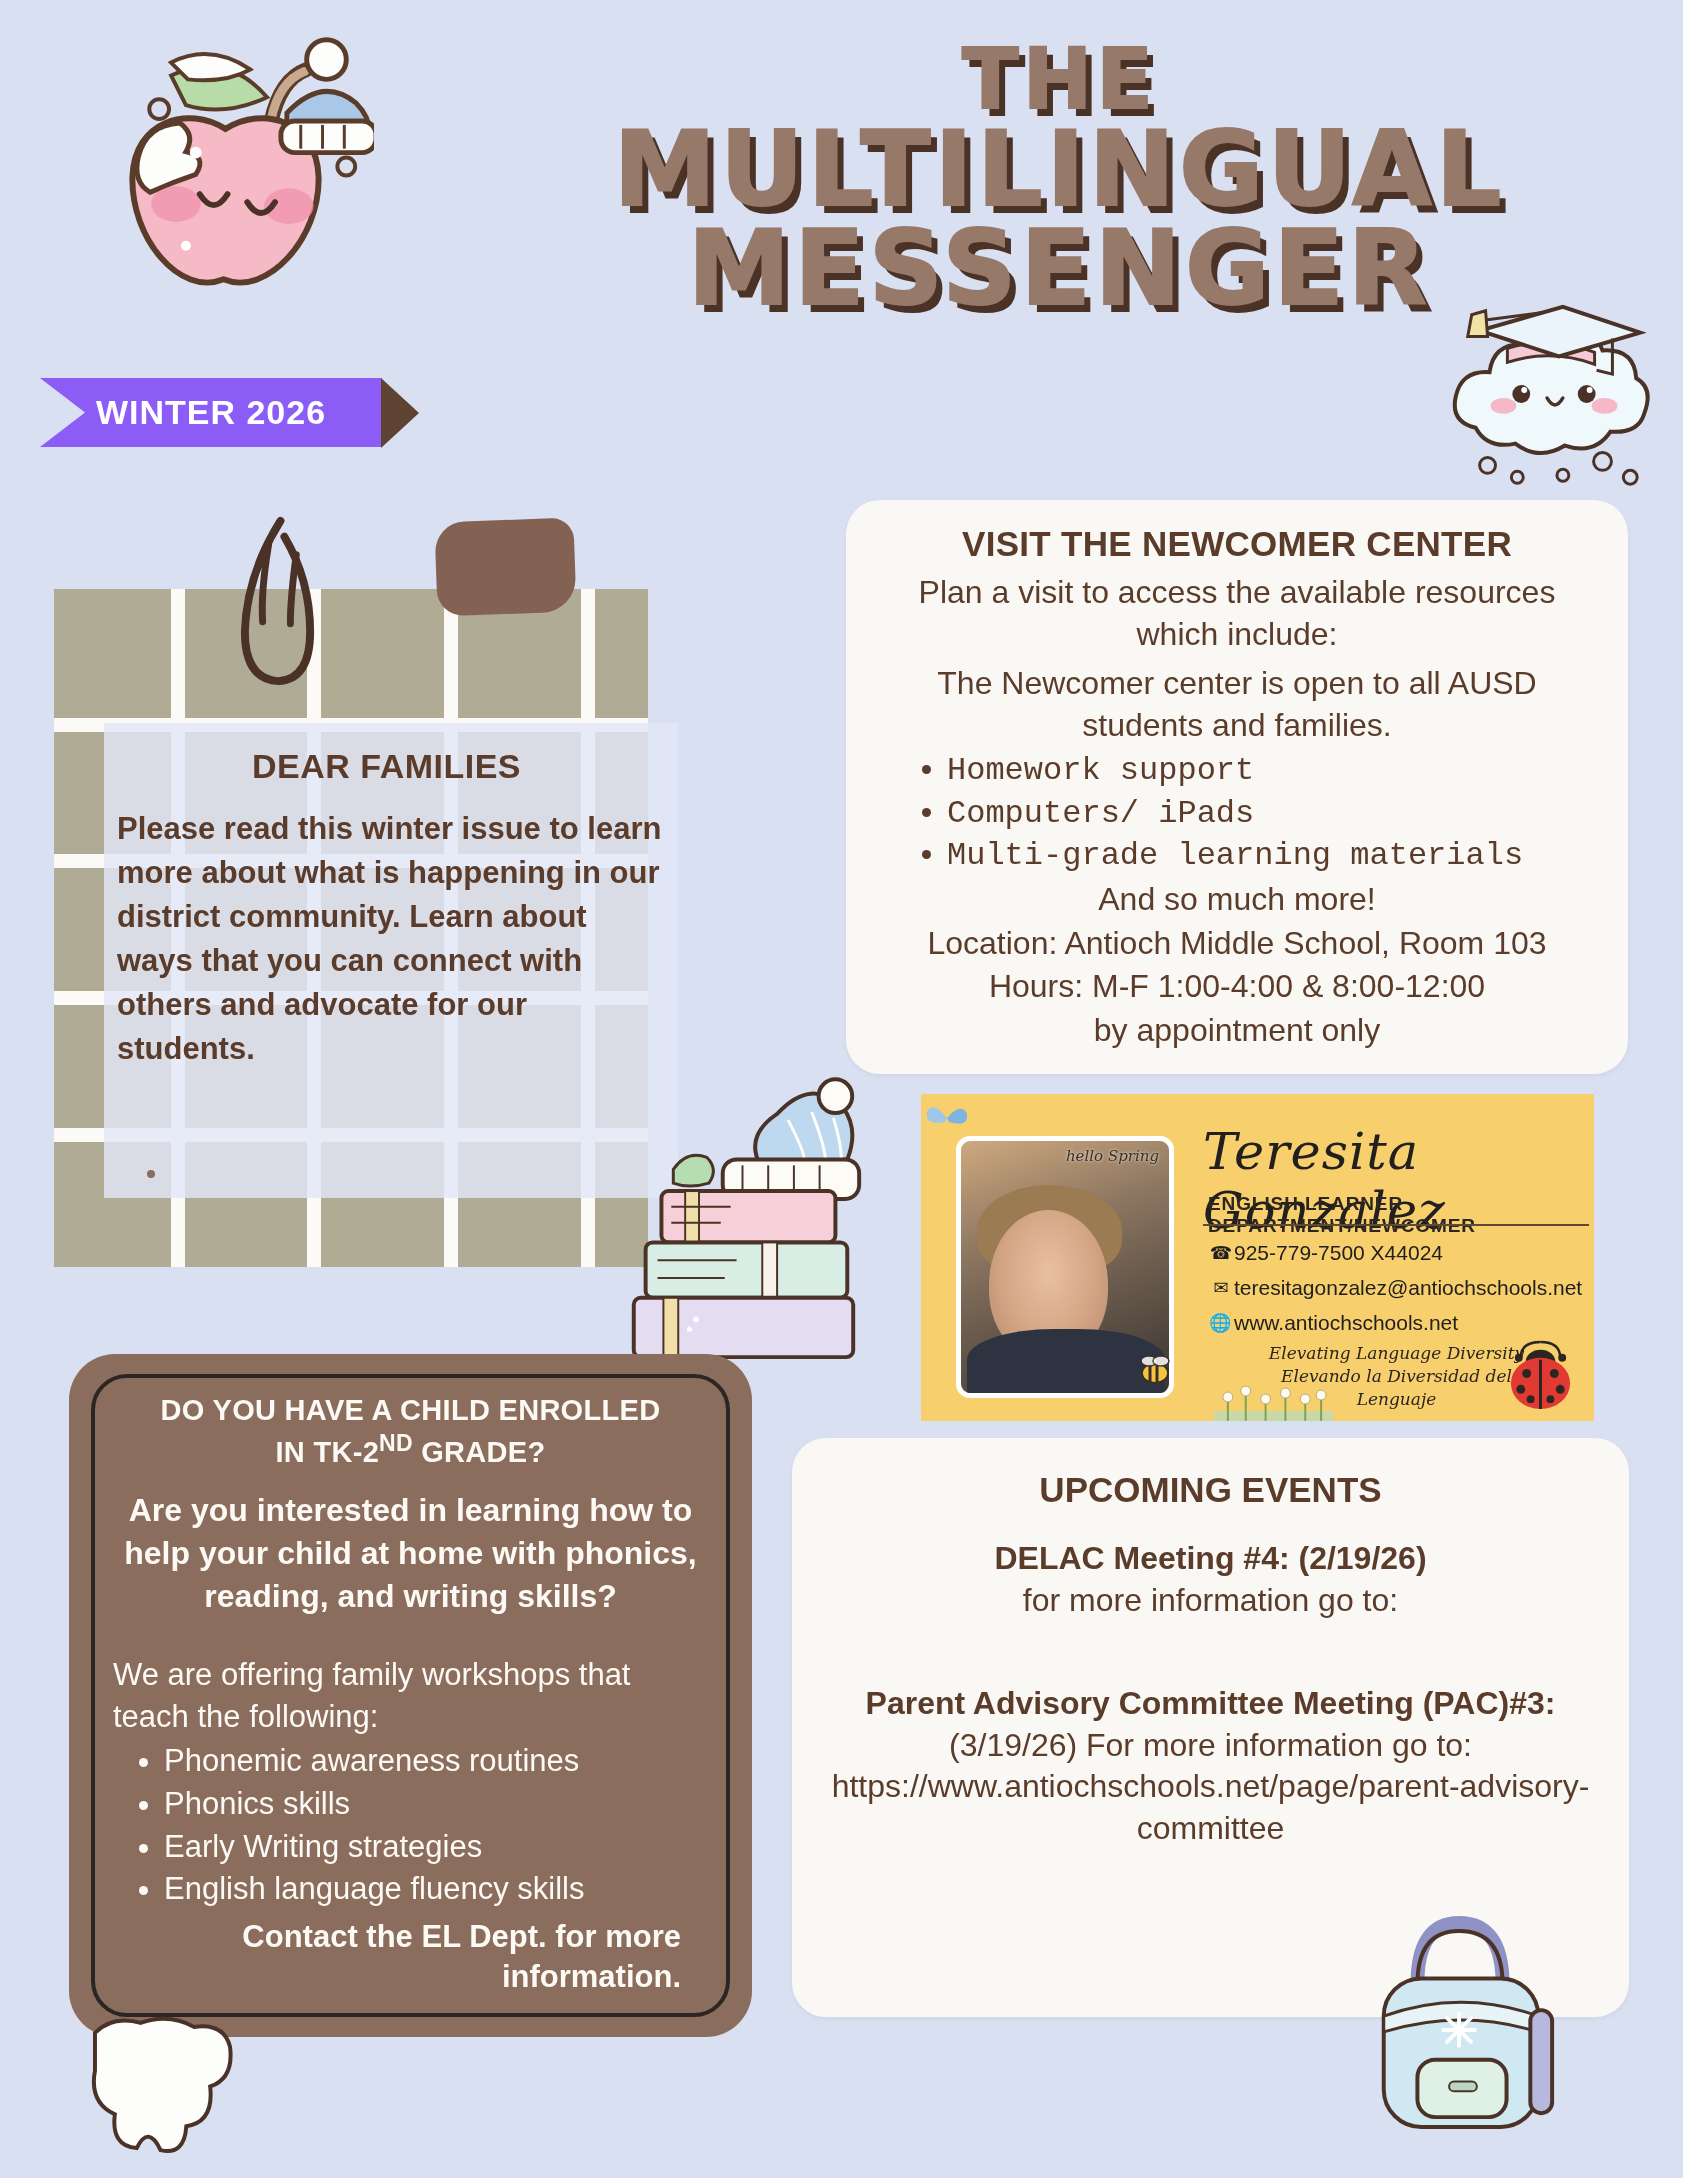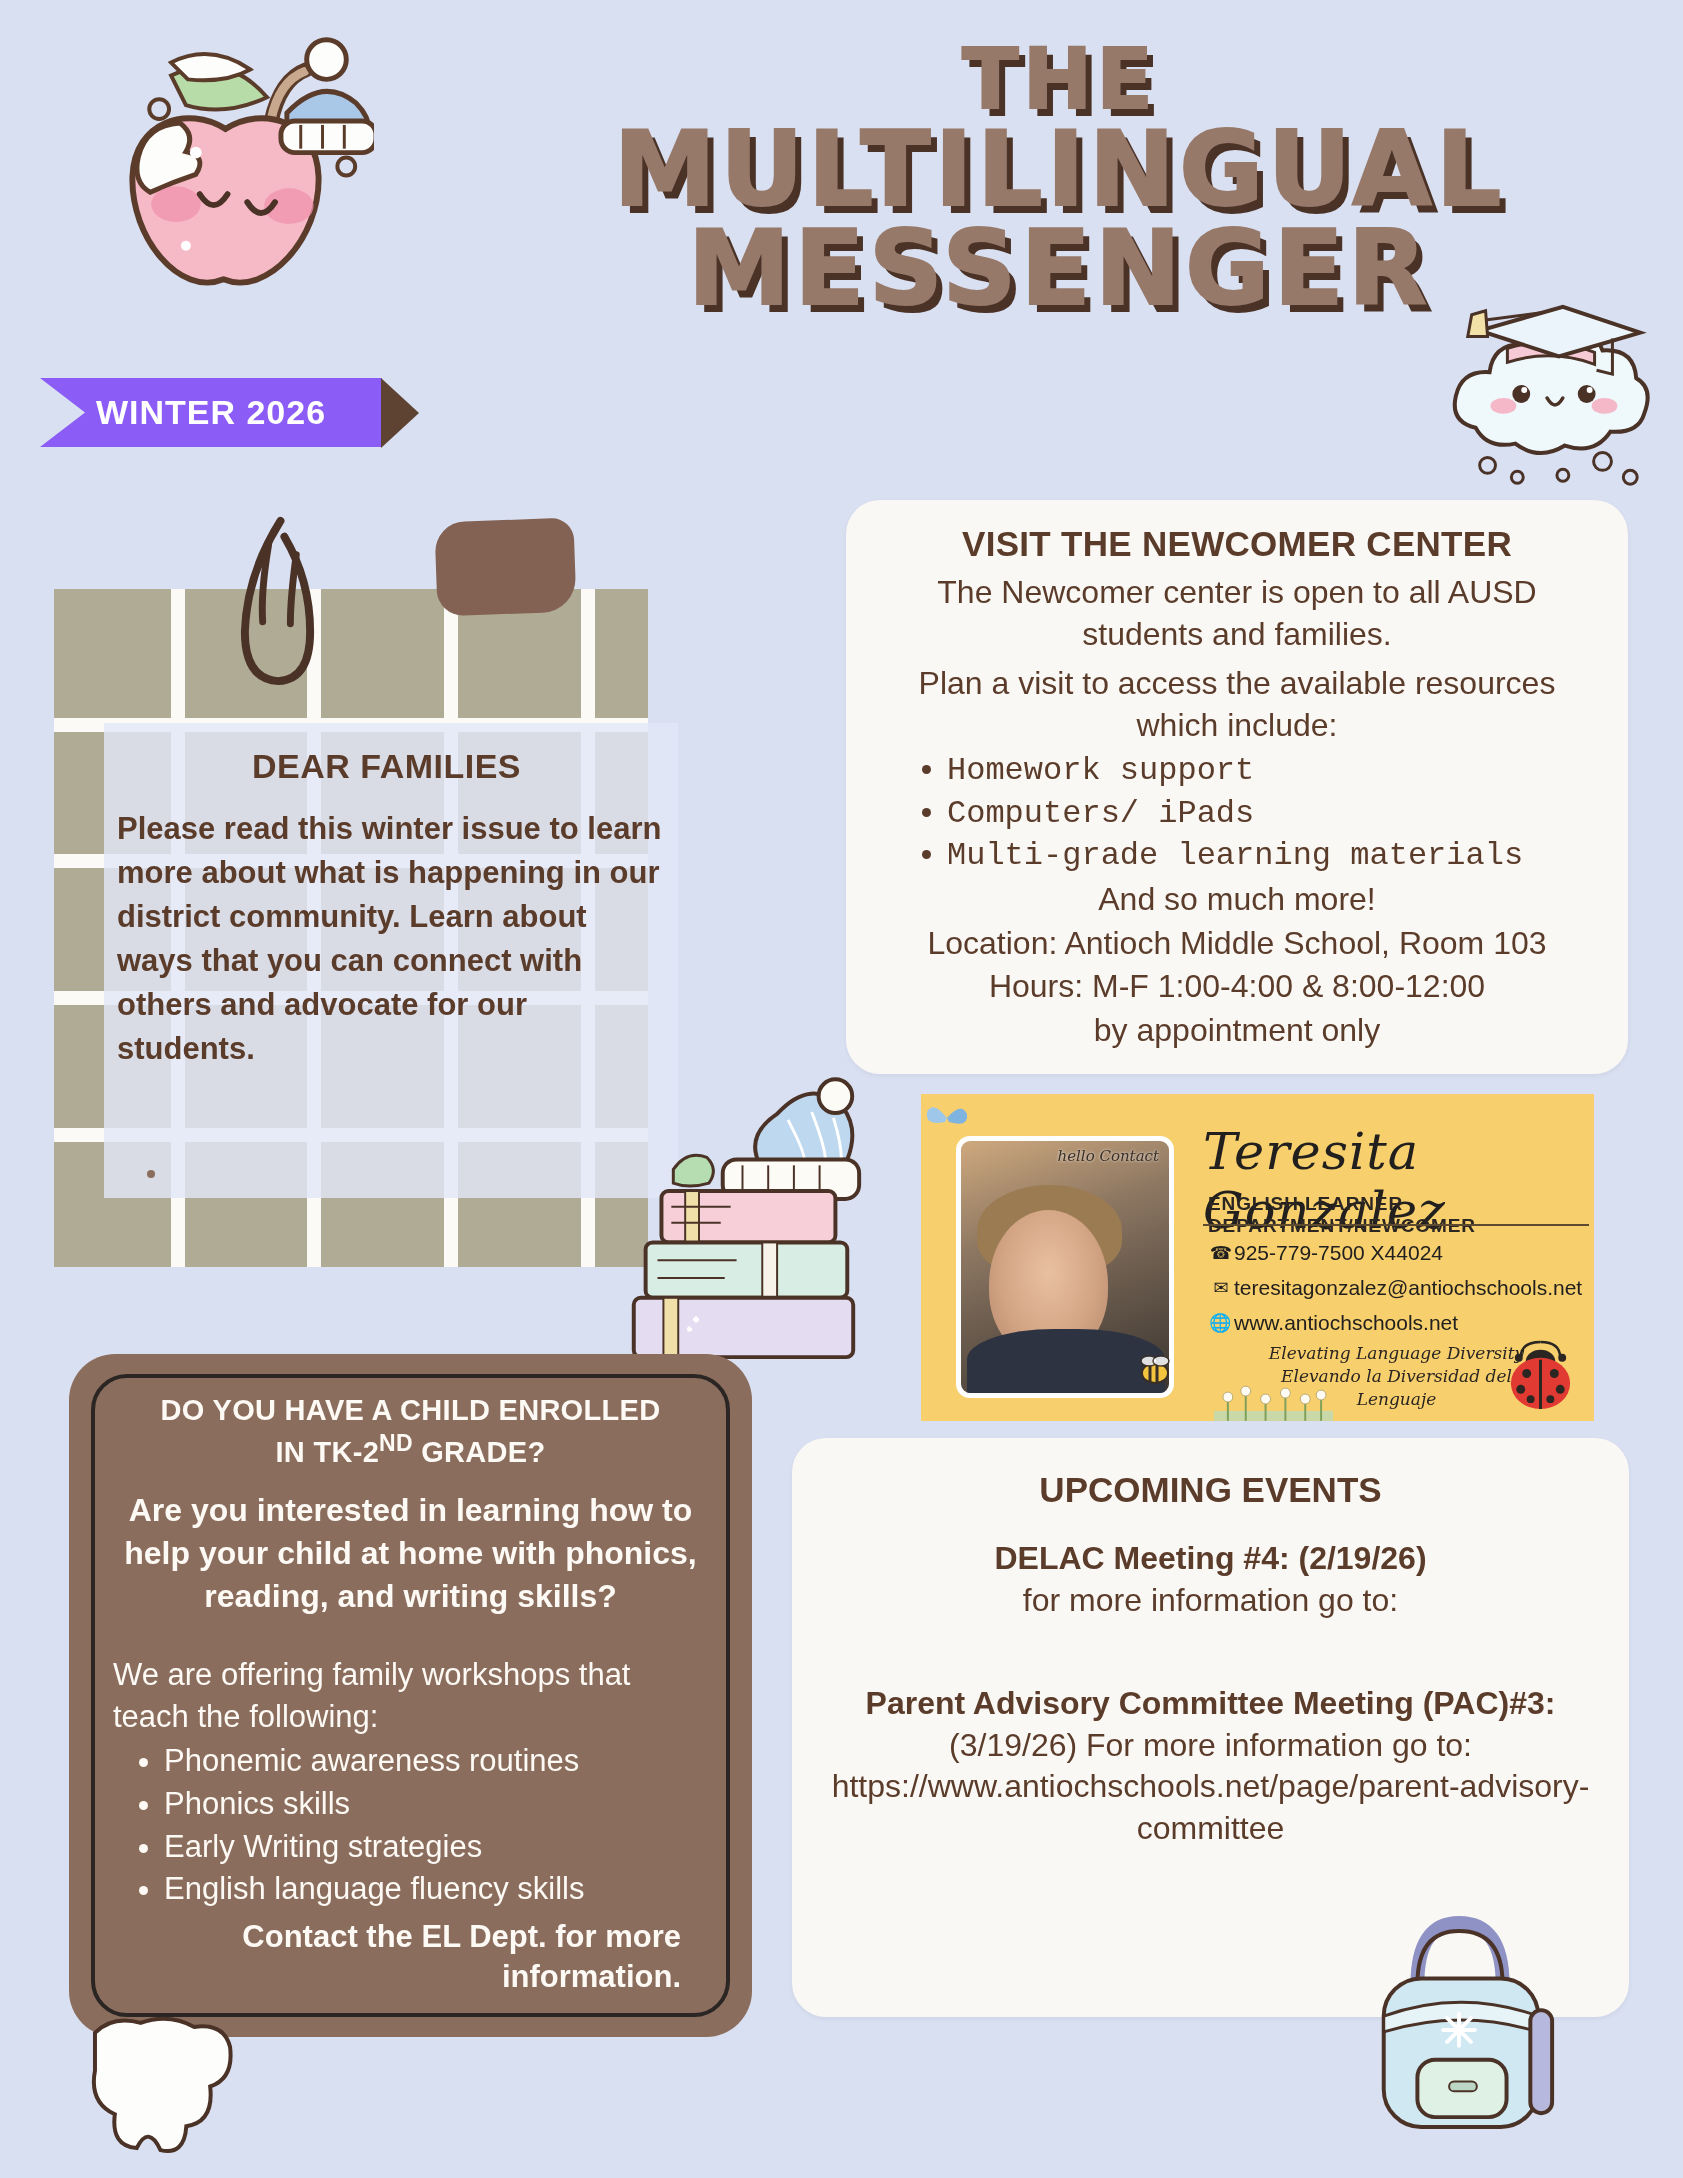--- a/index.html
+++ b/index.html
@@ -288,22 +288,22 @@
   </div>
   <div class="blob-note"></div>
 
   <div class="overlay-card"></div>
   <div class="df-title">DEAR FAMILIES</div>
   <div class="df-body">Please read this winter issue to learn more about what is happening in our district community. Learn about ways that you can connect with others and advocate for our students.</div>
   <div class="dot" style="left:147px;top:1170px;"></div>
 
   <div class="card newcomer">
     <h2 class="card-h">VISIT THE NEWCOMER CENTER</h2>
+    <p class="nc-text">Plan a visit to access the available resources which include:</p>
     <p class="nc-text">The Newcomer center is open to all AUSD students and families.</p>
-    <p class="nc-text">Plan a visit to access the available resources which include:</p>
     <ul class="nc-list">
       <li>Homework support</li>
       <li>Computers/ iPads</li>
       <li>Multi-grade learning materials</li>
     </ul>
     <p class="nc-tail">And so much more!</p>
     <p class="nc-tail">Location: Antioch Middle School, Room 103</p>
     <p class="nc-tail">Hours: M-F 1:00-4:00 &amp; 8:00-12:00</p>
     <p class="nc-tail">by appointment only</p>
   </div>
@@ -336,21 +336,21 @@
   <div class="bizcard">
     <svg style="position:absolute;left:4px;top:4px;" width="44" height="40" viewBox="0 0 44 40">
       <path d="M22 20 Q8 2 2 14 Q0 28 20 24 Z" fill="#9fc7ea"></path>
       <path d="M22 20 Q36 4 42 16 Q44 30 24 24 Z" fill="#7fb3e0"></path>
     </svg>
 
     <div class="bc-photo">
       <div class="bc-hair"></div>
       <div class="bc-face"></div>
       <div class="bc-body"></div>
-      <div class="bc-hello">hello Contact</div>
+      <div class="bc-hello">hello Spring</div>
     </div>
 
     <svg style="position:absolute;left:214px;top:259px;" width="40" height="34" viewBox="0 0 40 34">
       <ellipse cx="20" cy="20" rx="13" ry="10" fill="#f3c53f" stroke="#3a2f27" stroke-width="2"></ellipse>
       <path d="M15 11 L15 29 M22 11 L22 29" stroke="#3a2f27" stroke-width="3"></path>
       <ellipse cx="14" cy="8" rx="8" ry="5" fill="#fff" stroke="#3a2f27" stroke-width="1.5" opacity=".85"></ellipse>
       <ellipse cx="26" cy="8" rx="8" ry="5" fill="#fff" stroke="#3a2f27" stroke-width="1.5" opacity=".85"></ellipse>
     </svg>
 
     <div class="bc-name">Teresita Gonzalez</div>

